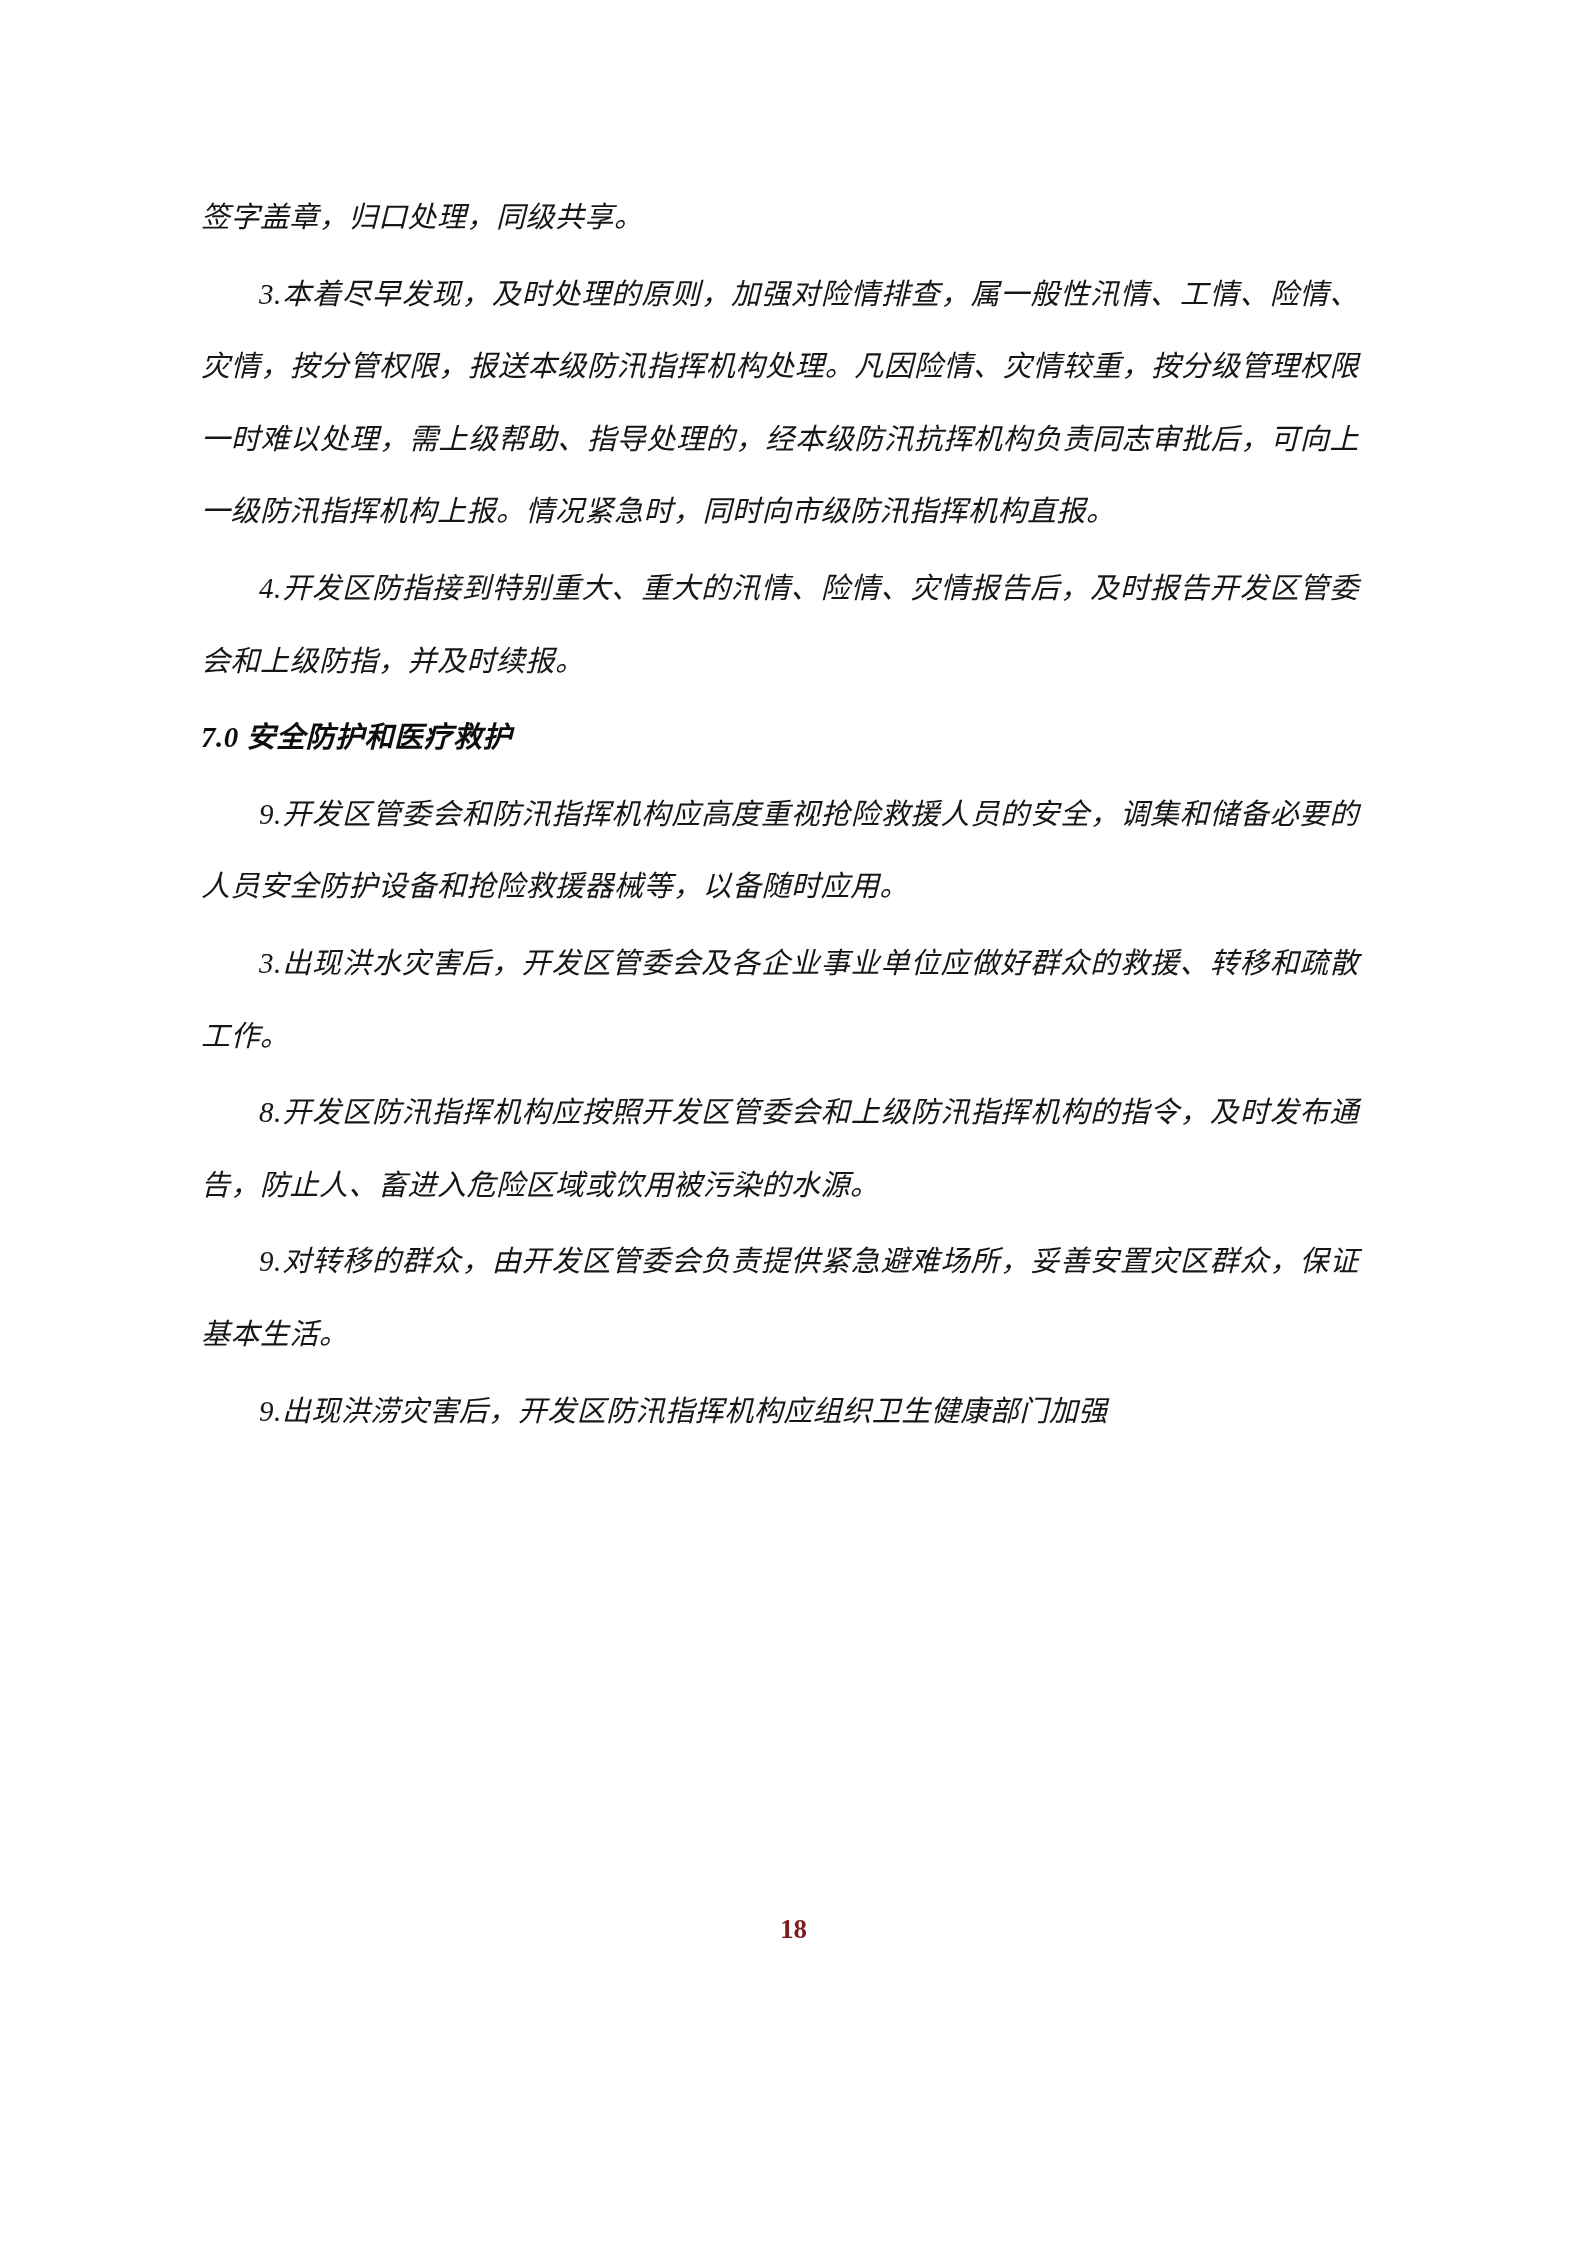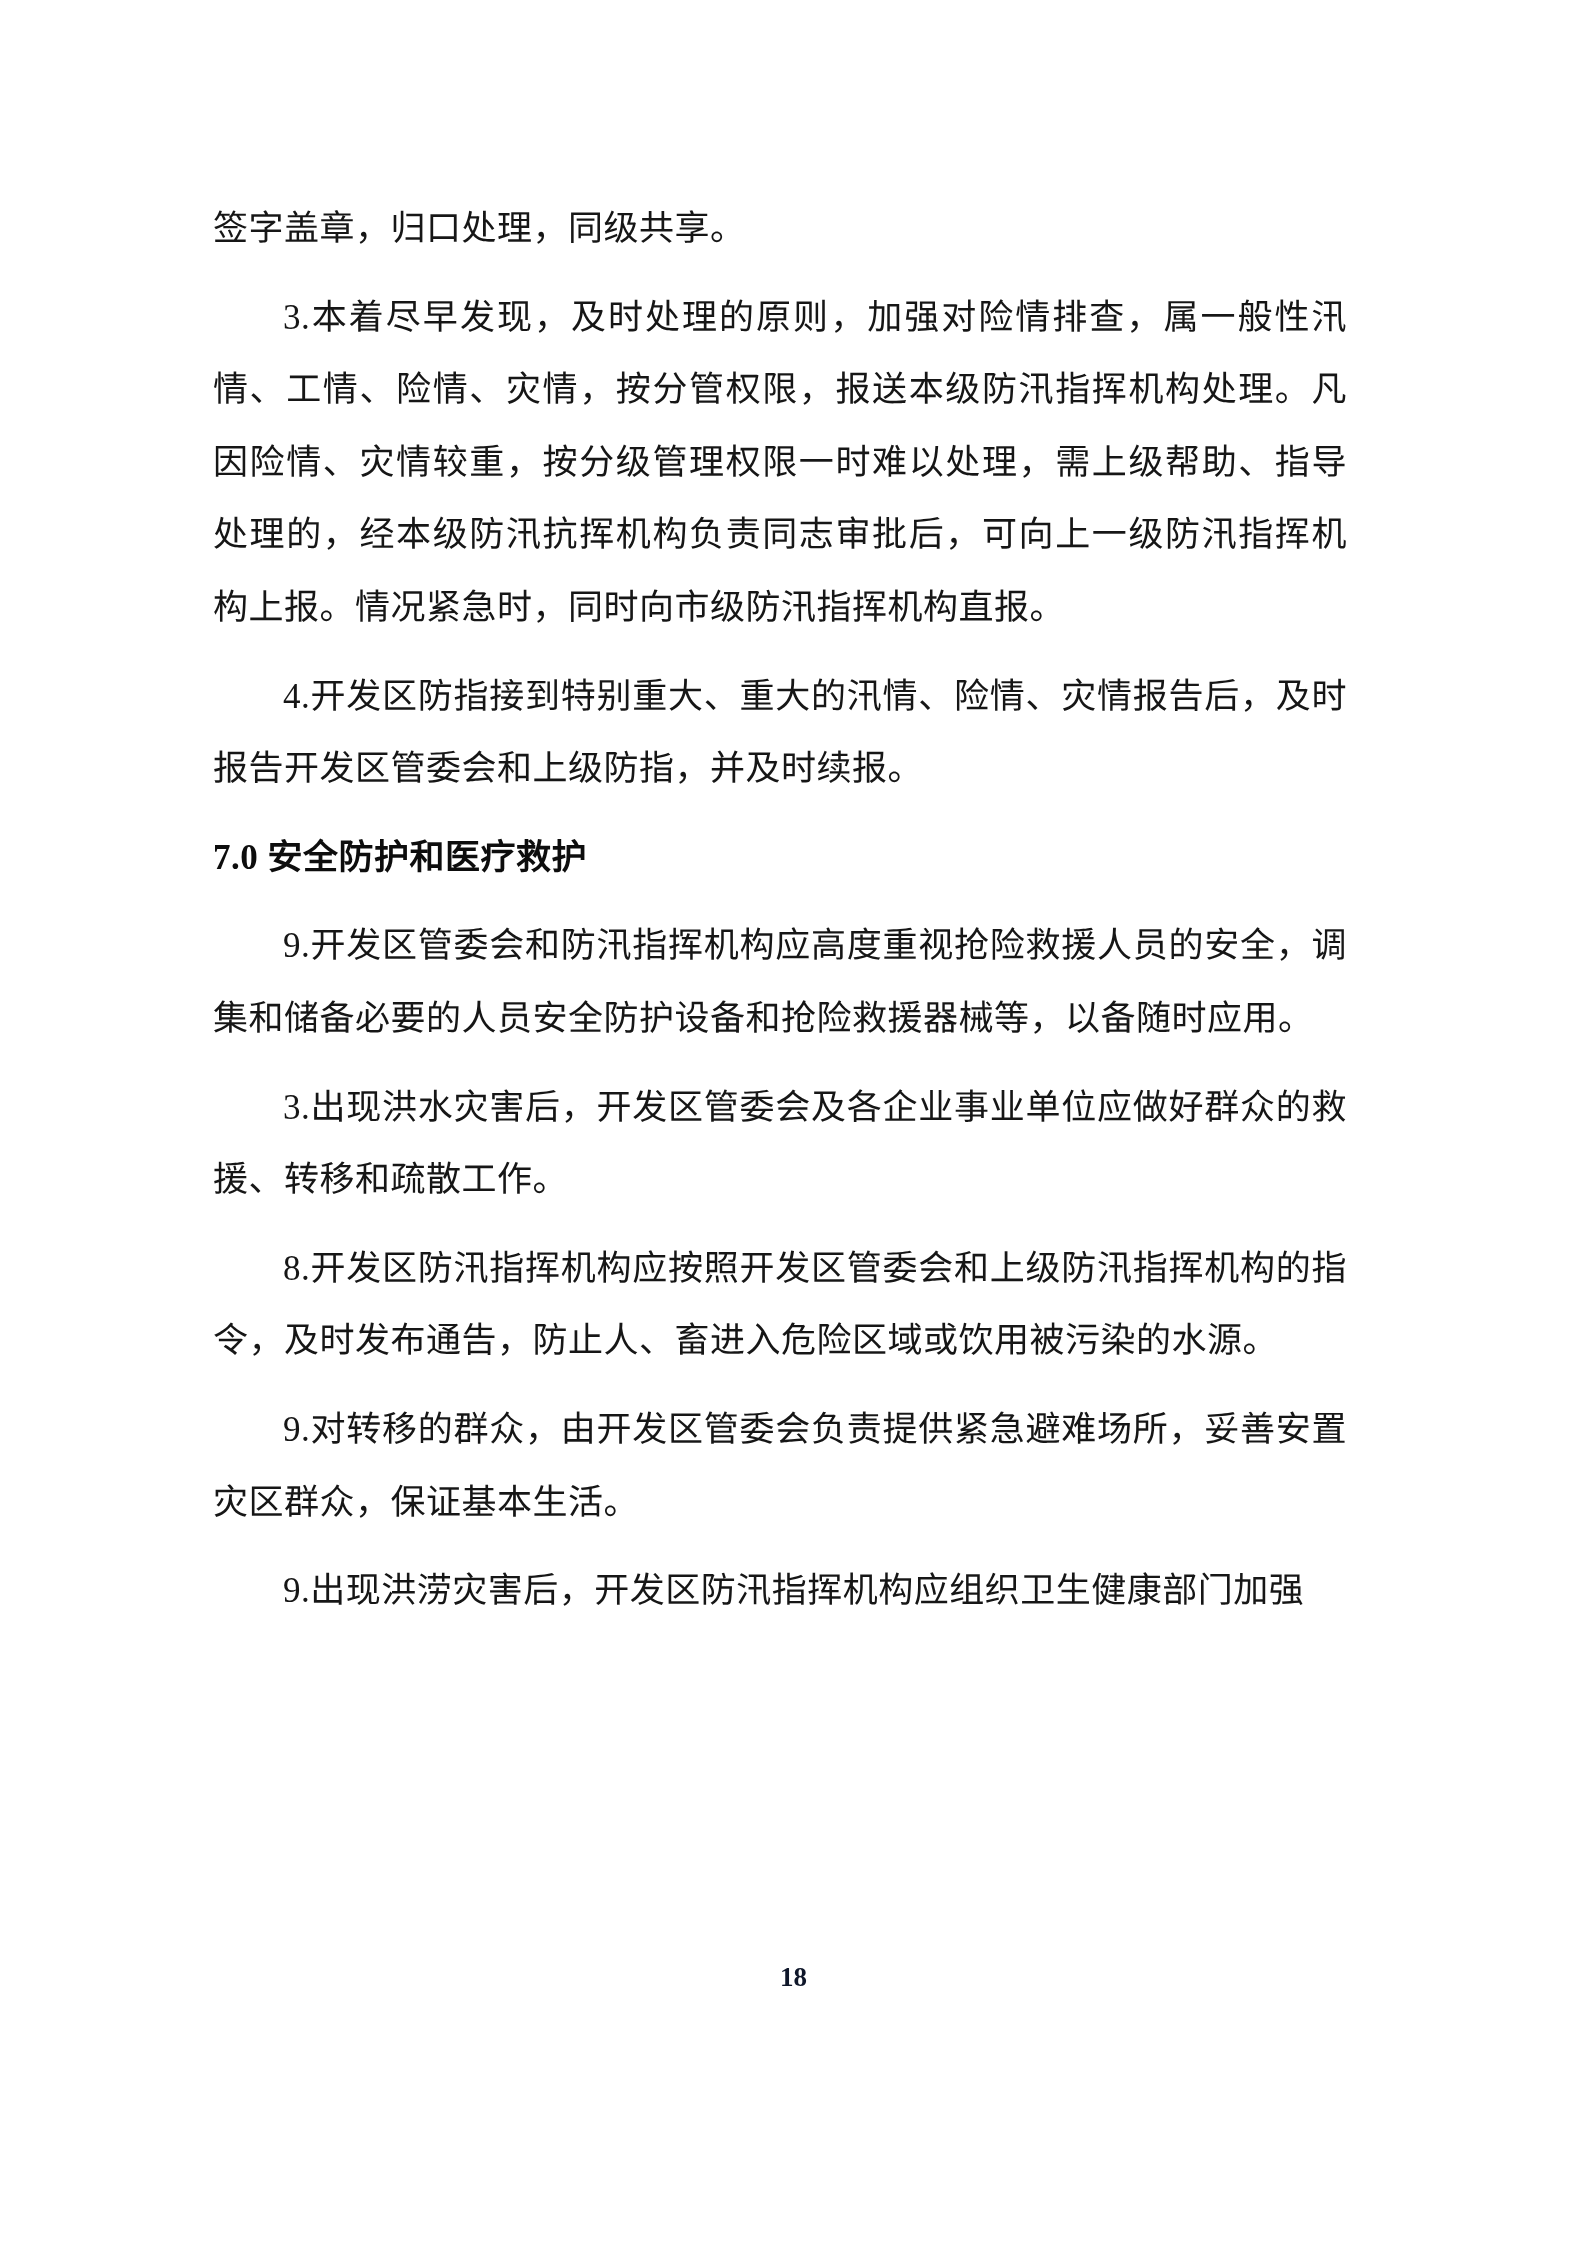--- a/index.html
+++ b/index.html
@@ -15,48 +15,49 @@
     overflow: hidden;
     font-family: "Liberation Serif", "DejaVu Serif", serif;
   }
   .text-block {
     position: absolute;
     left: 197px;
     top: 177px;
     width: 1166px;
   }
   .para {
-    margin: 16px;
+    margin: 4px;
     padding: 0;
-    font-size: 35px;
+    font-size: 29px;
     line-height: 72.6px;
     color: #161616;
     text-align: justify;
     text-justify: inter-character;
     letter-spacing: 0.5px;
     font-kerning: none;
+    font-style: italic;
   }
   .para.indent {
     text-indent: 2em;
   }
   .para.heading {
     font-weight: 700;
     text-align: left;
     color: #0d0d0d;
   }
   .page-number {
     position: absolute;
     left: 0;
-    top: 1964px;
+    top: 1916px;
     width: 100%;
     text-align: center;
     font-size: 27px;
     font-weight: 600;
     line-height: 1;
-    color: #0f172a;
+    color: #7f1d1d;
     font-family: "Liberation Serif", "DejaVu Serif", serif;
   }
 </style>
 </head>
 <body>
 
 <div class="sheet">
   <div class="text-block">
       <p class="para">签字盖章，归口处理，同级共享。</p>
       <p class="para indent">3.本着尽早发现，及时处理的原则，加强对险情排查，属一般性汛情、工情、险情、灾情，按分管权限，报送本级防汛指挥机构处理。凡因险情、灾情较重，按分级管理权限一时难以处理，需上级帮助、指导处理的，经本级防汛抗挥机构负责同志审批后，可向上一级防汛指挥机构上报。情况紧急时，同时向市级防汛指挥机构直报。</p>

